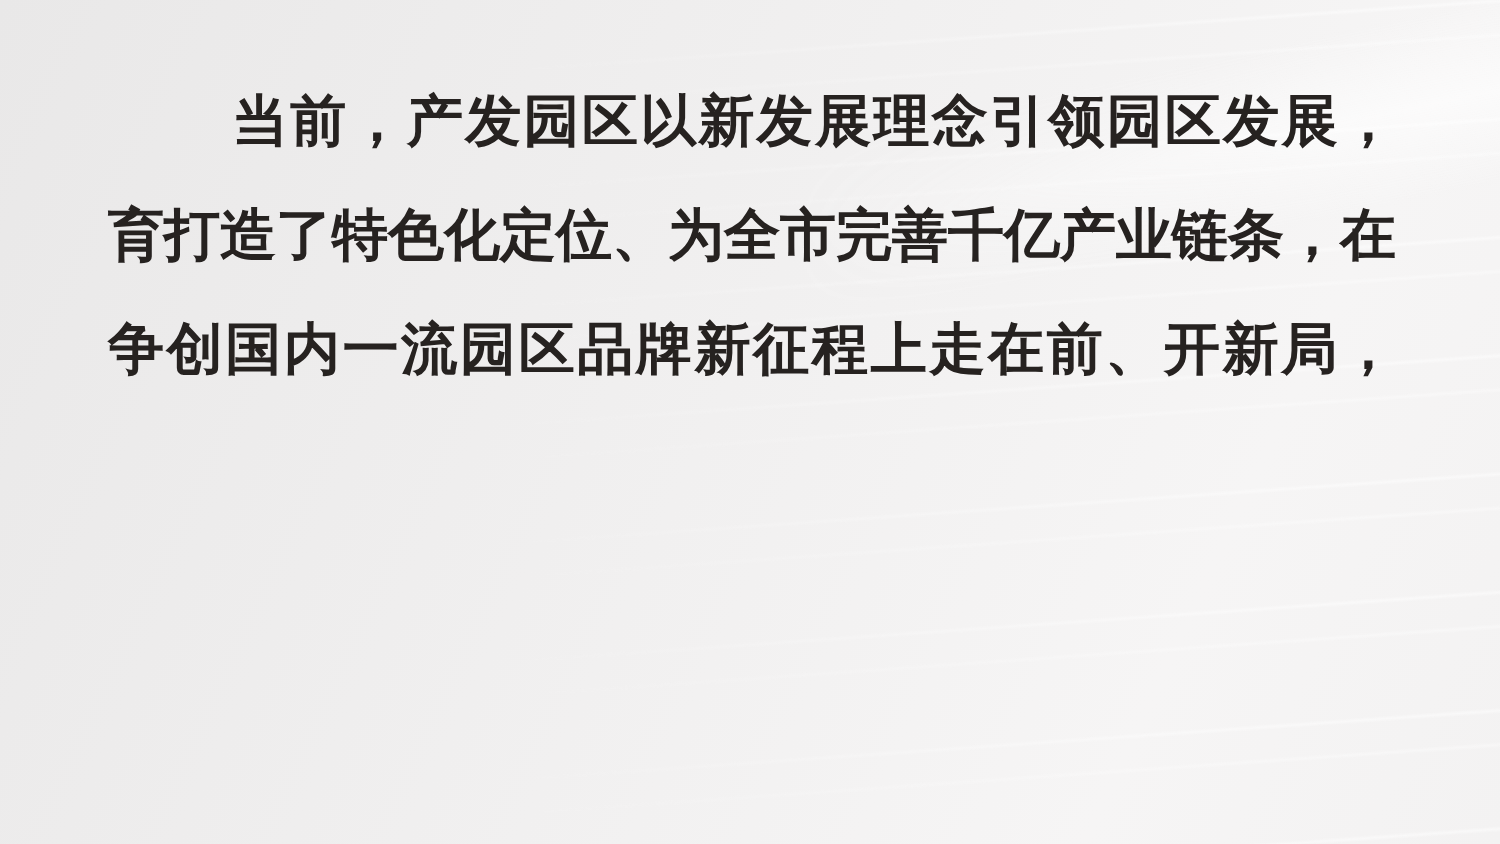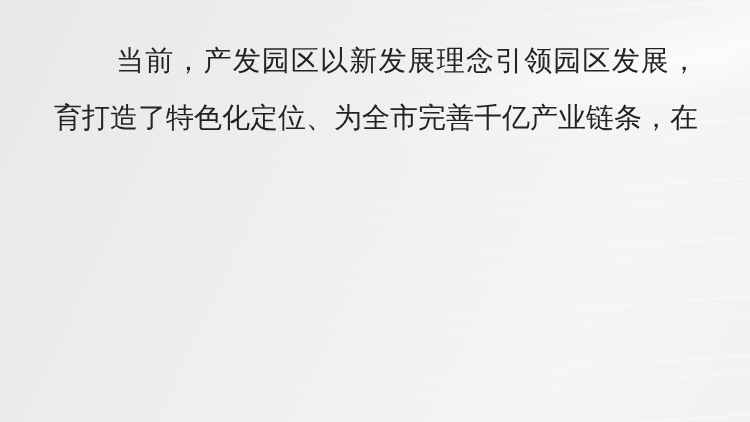--- a/index.html
+++ b/index.html
@@ -55,35 +55,36 @@
     opacity: 0.8;
     -webkit-mask-image: linear-gradient(to left, #000 30%, rgba(0,0,0,0) 95%);
     mask-image: linear-gradient(to left, #000 30%, rgba(0,0,0,0) 95%);
   }
   .paragraph {
     position: absolute;
     left: 54px;
     top: 32px;
     width: 644px;
     font-size: 28px;
-    font-weight: 400;
+    font-weight: 700;
     color: var(--text-color);
   }
   .line {
     height: 57px;
     line-height: 57px;
     text-align: justify;
     text-align-last: justify;
   }
   .line.first { padding-left: 62px; }
   .line.last  { text-align-last: left; }
 </style>
 </head>
 <body>
 
 <div class="slide">
   <div class="rays-fine"></div>
   <div class="rays-broad"></div>
   <div class="paragraph">
     <div class="line first">当前，产发园区以新发展理念引领园区发展，</div>
     <div class="line">育打造了特色化定位、为全市完善千亿产业链条，在</div>
+    <div class="line">争创国内一流园区品牌新征程上走在前、开新局，</div>
   </div>
 </div>
 
 </body></html>

